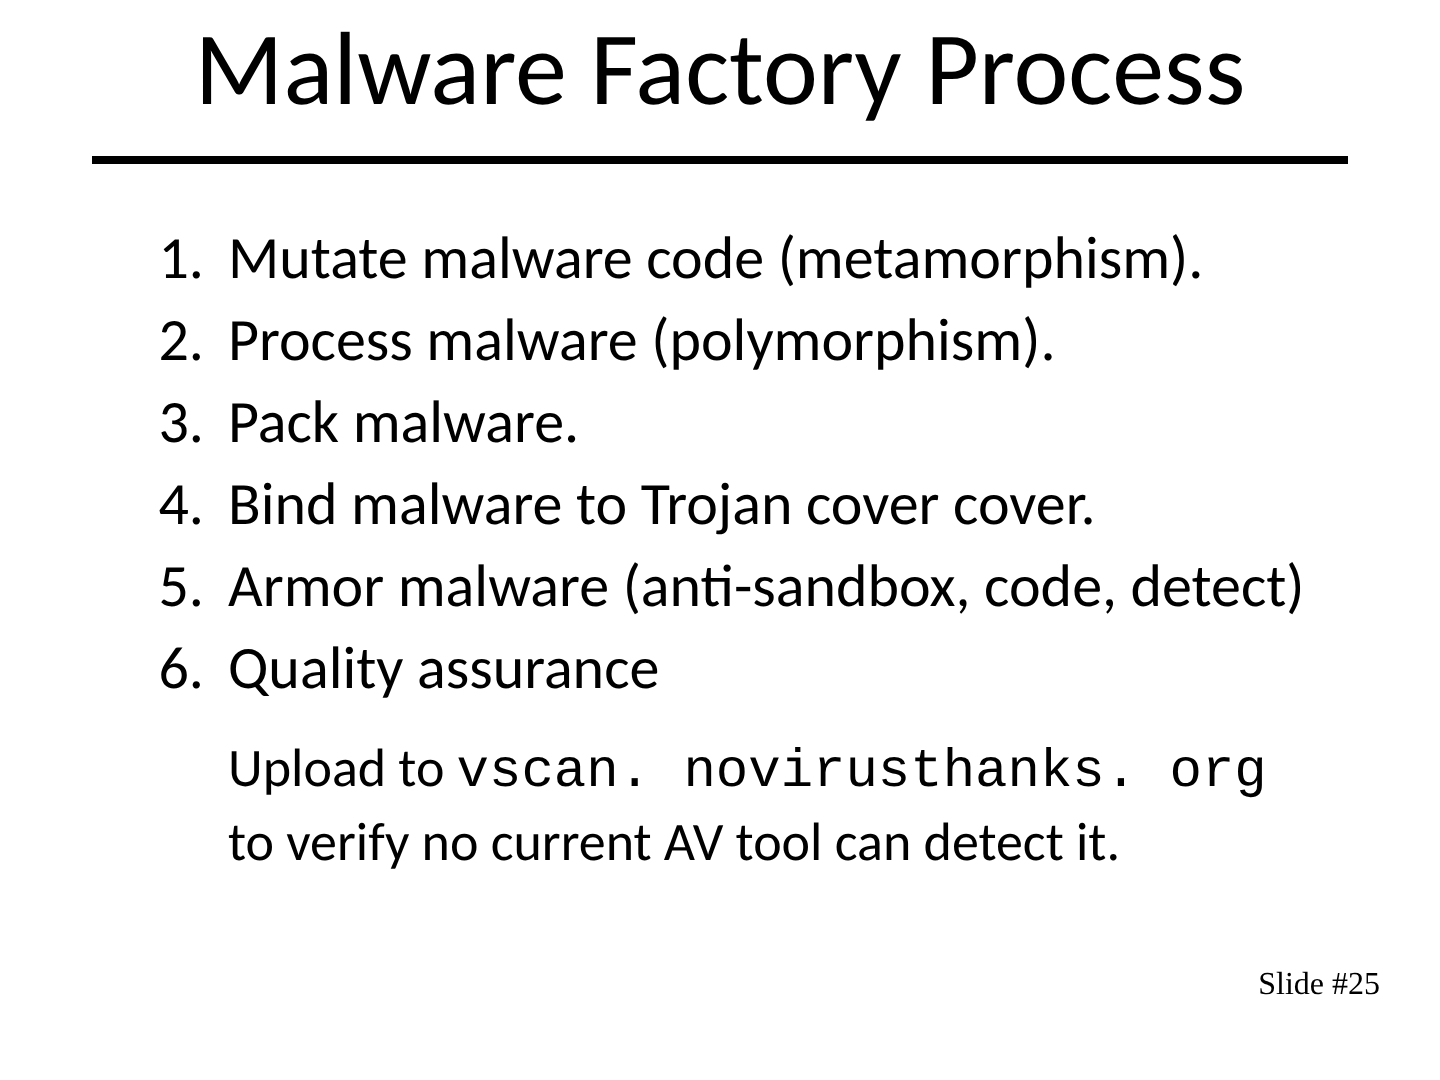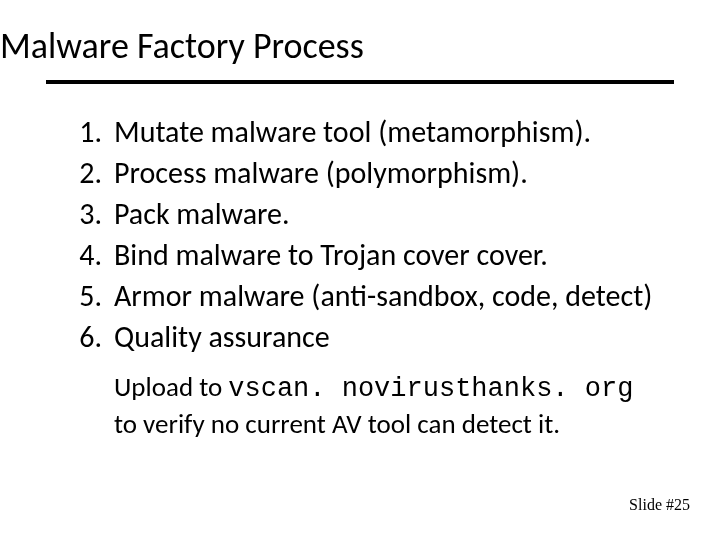--- a/index.html
+++ b/index.html
@@ -12,25 +12,25 @@
     color: #000;
     overflow: hidden;
   }
   .slide {
     position: relative;
     width: 720px;
     height: 540px;
     box-sizing: border-box;
   }
   .title {
-    text-align: left;
-    font-size: 36px;
+    text-align: center;
+    font-size: 52px;
     font-weight: 400;
     letter-spacing: 0px;
-    padding-top: 24px;
+    padding-top: 2px;
     padding-bottom: 8px;
   }
   .rule {
     height: 4px;
     background: #000;
     margin: 4px 46px 0 46px;
   }
   .list {
     margin: 28px 60px 0 60px;
   }
@@ -54,37 +54,37 @@
     margin: 14px 60px 0 114px;
     font-size: 27px;
     line-height: 1.25;
   }
   .mono {
     font-family: "Courier New", Courier, monospace;
   }
   .footer {
     position: absolute;
     right: 30px;
-    bottom: 26px;
+    bottom: 38px;
     font-family: "Times New Roman", Times, serif;
     font-size: 16px;
   }
 </style>
 </head>
 <body>
 
 <div class="slide">
 
   <div class="title">Malware Factory Process</div>
   <div class="rule"></div>
 
   <div class="list">
     <div class="row">
       <div class="num">1.</div>
-      <div class="txt">Mutate malware tool (metamorphism).</div>
+      <div class="txt">Mutate malware code (metamorphism).</div>
     </div>
     <div class="row">
       <div class="num">2.</div>
       <div class="txt">Process malware (polymorphism).</div>
     </div>
     <div class="row">
       <div class="num">3.</div>
       <div class="txt">Pack malware.</div>
     </div>
     <div class="row">

